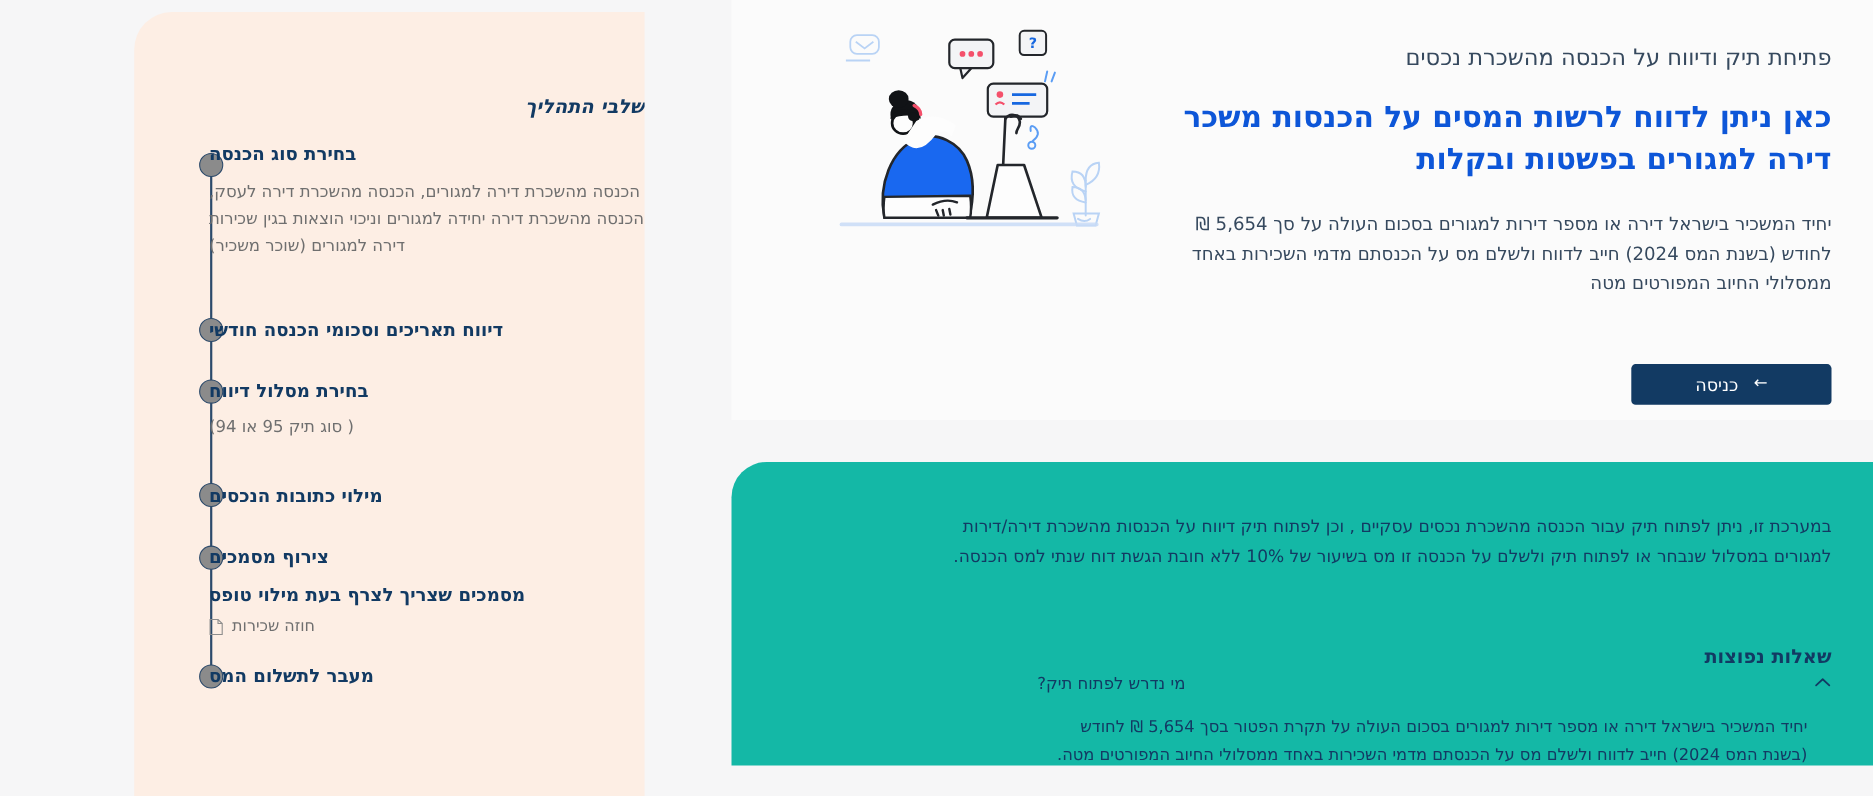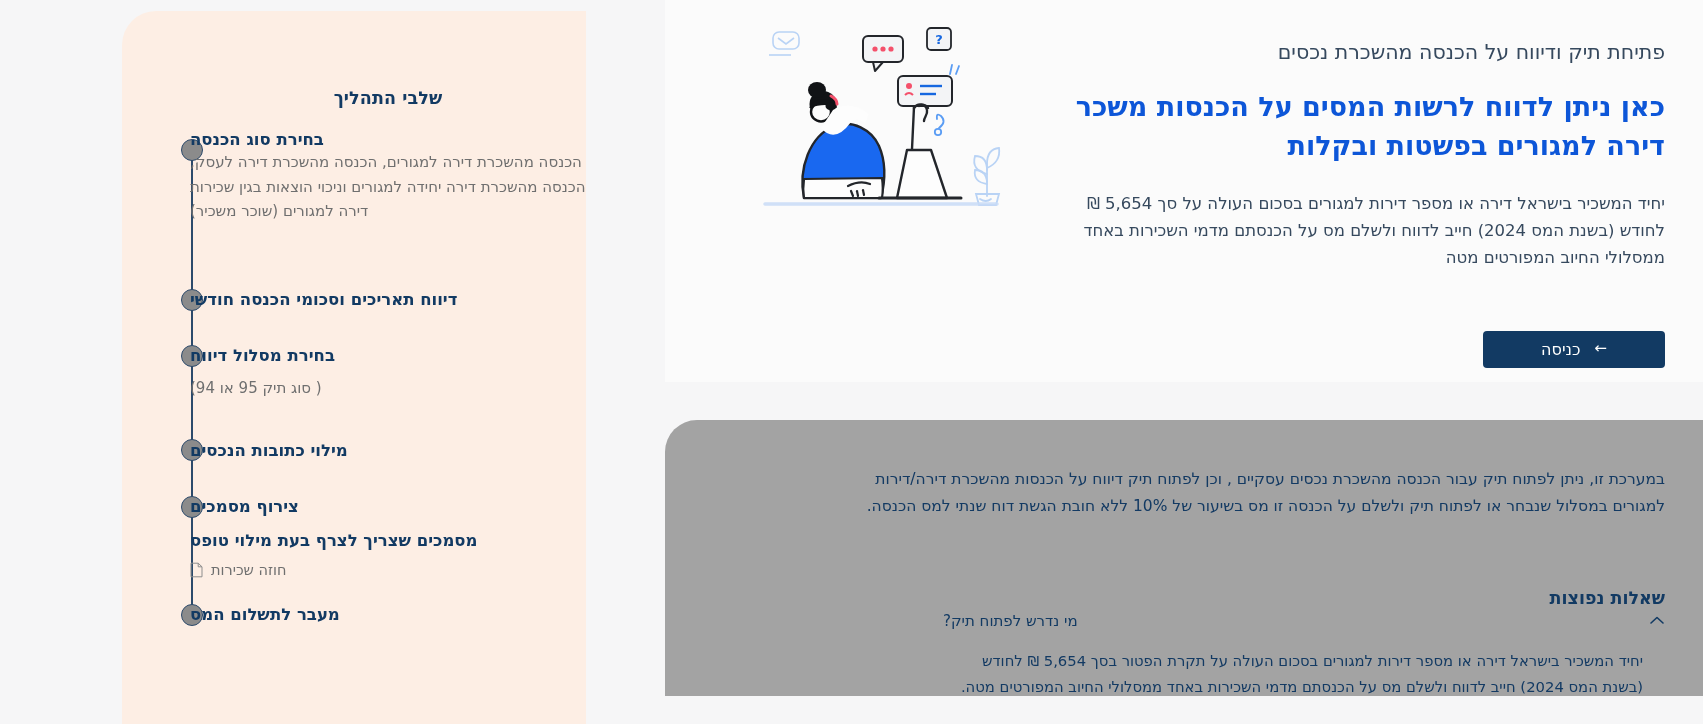--- a/index.html
+++ b/index.html
@@ -35,25 +35,26 @@
     border-top-right-radius: 0;
     box-sizing: border-box;
     padding: 0;
     overflow: hidden;
   }
   .steps-title {
     position: absolute;
     top: 77px;
     right: 0;
     width: 396px;
-    text-align: center;
+    text-align: right;
     font-size: 17.5px;
     font-weight: bold;
     color: #123a63;
     letter-spacing: 0.1px;
+    font-style: italic;
   }
   
   .rail {
     position: absolute;
     left: 69px;
     top: 132px;
     width: 2px;
     height: 478px;
     background: #2c4a6b;
   }
@@ -75,20 +76,21 @@
     box-sizing: border-box;
   }
   .step-label {
     font-size: 16.5px;
     font-weight: bold;
     color: #123a63;
     line-height: 1.3;
     white-space: nowrap;
   }
   .step-desc {
+    margin-top: 12px;
     font-size: 15px;
     color: #6f6f6f;
     line-height: 1.62;
     font-weight: 400;
   }
   .step-sub {
     margin-top: 11px;
     font-size: 15px;
     color: #6f6f6f;
     line-height: 1.5;
@@ -209,21 +211,21 @@
     transform: translateY(-1px);
   }
 
   
   .info-panel {
     position: absolute;
     left: 665px;
     top: 420px;
     width: 1038px;
     height: 276px;
-    background: #a3a3a3;
+    background: #14b8a6;
     border-top-left-radius: 32px;
     border-top-right-radius: 0;
     overflow: hidden;
   }
   .info-paragraph {
     position: absolute;
     right: 38px;
     top: 30px;
     width: 808px;
     text-align: right;

